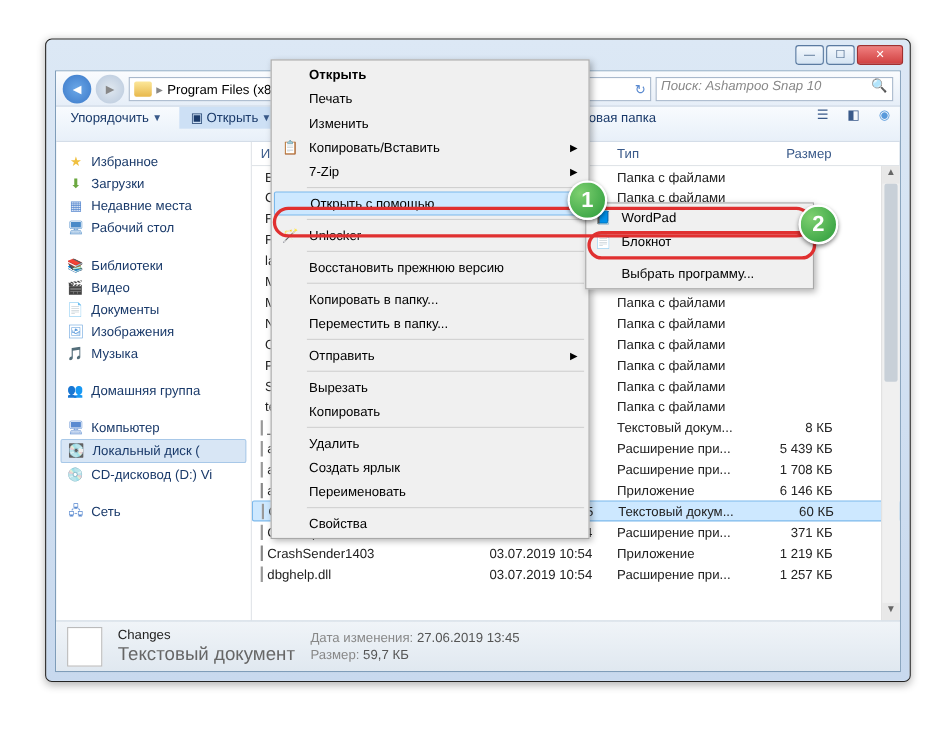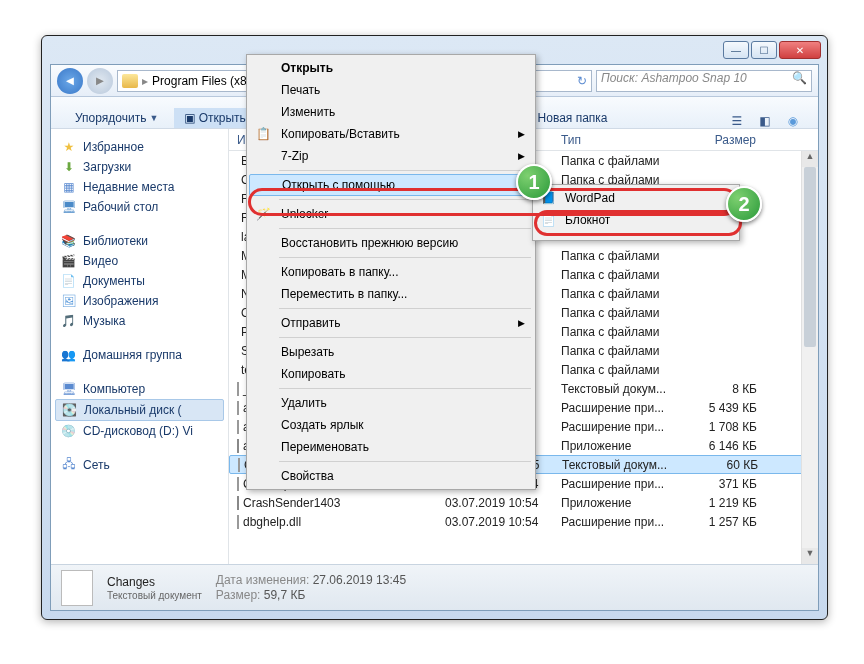--- a/index.html
+++ b/index.html
@@ -10,21 +10,21 @@
 .winbtn.close{background:linear-gradient(#f08080,#d04040);color:#fff;border-color:#a03030;width:42px;}
 .inner{position:absolute;left:8px;top:28px;right:8px;bottom:8px;background:#fff;border:1px solid #7f9db9;}
 .navbar{height:32px;background:linear-gradient(#fafcfe,#e6eef8);border-bottom:1px solid #b8c8dc;display:flex;align-items:center;padding:3px 6px;gap:4px;}
 .navbtn{width:26px;height:26px;border-radius:50%;background:radial-gradient(#6ba8e8,#3a78c8);display:flex;align-items:center;justify-content:center;color:#fff;font-size:13px;}
 .navbtn.fwd{background:radial-gradient(#e0e8f0,#b8c8dc);color:#888;}
 .addrbar{flex:1;height:22px;border:1px solid #a8b8cc;background:#fff;display:flex;align-items:center;padding:0 4px;gap:4px;}
 .addrbar .sep{color:#888;}
 .foldericon{width:16px;height:14px;background:linear-gradient(#fce79a,#e8b84a);border-radius:2px;}
 .searchbar{width:216px;height:22px;border:1px solid #a8b8cc;background:#fff;display:flex;padding:0 4px;color:#888;font-style:italic;}
 .searchbar .mag{margin-left:auto;color:#5a9adb;font-style:normal;}
-.toolbar{height:32px;background:linear-gradient(#f8fbfe,#e8f0f9);border-bottom:1px solid #d0dae6;display:flex;align-items:flex-end;padding:0 14px;gap:6px;}
+.toolbar{height:32px;background:linear-gradient(#f8fbfe,#e8f0f9);border-bottom:1px solid #d0dae6;display:flex;align-items:flex-start;padding:0 3px;gap:6px;}
 .tbtn{padding:3px 10px;color:#1a3a6a;display:flex;align-items:center;gap:3px;}
 .tbtn .arrow{font-size:9px;color:#3a5a8a;}
 .tbtn.open{background:#cde0f5;}
 .spacer{flex:1;}
 .viewicons{display:flex;gap:6px;color:#3a5a8a;}
 .viewicons span{width:22px;text-align:center;}
 .content{position:absolute;top:64px;left:0;right:0;bottom:46px;display:flex;}
 .sidebar{width:178px;border-right:1px solid #e0e4e8;padding:8px 4px;overflow:hidden;}
 .sbgroup{margin-bottom:14px;}
 .sbitem{display:flex;align-items:center;gap:6px;padding:2px 6px;color:#1a3a6a;white-space:nowrap;overflow:hidden;}
@@ -58,21 +58,21 @@
 .fic{width:16px;height:14px;margin-right:4px;flex-shrink:0;}
 .fic.folder{background:linear-gradient(#fce79a,#e8b84a);border-radius:2px;}
 .fic.file{background:#fff;border:1px solid #999;border-radius:1px;}
 .fic.dll{background:#fff;border:1px solid #999;position:relative;}
 .fic.dll:after{content:"";position:absolute;inset:2px;background:#d0d8e0;}
 .fic.exe{background:radial-gradient(#fff,#d8d8d8);border:1px solid #888;border-radius:2px;}
 .statusbar{position:absolute;left:0;right:0;bottom:0;height:46px;background:linear-gradient(#f0f4f8,#e0e8f0);border-top:1px solid #c8d4e0;display:flex;align-items:center;padding:4px 10px;gap:14px;}
 .sbicon{width:32px;height:36px;background:#fff;border:1px solid #bbb;}
 .sbinfo{display:flex;flex-direction:column;gap:1px;}
 .sbinfo .ttl{color:#222;}
-.sbinfo .sub{color:#666;font-size:10px;}
+.sbinfo .sub{color:#666;font-size:17px;}
 .sbmeta{display:flex;flex-direction:column;gap:1px;font-size:11px;color:#555;}
 .sbmeta .lbl{color:#888;}
 
 .ctxmenu{position:absolute;left:246px;top:54px;width:290px;background:#f0f0f0;border:1px solid #a8a8a8;box-shadow:2px 2px 6px rgba(0,0,0,0.3);padding:2px;z-index:10;}
 .ctxmenu .mi{height:22px;display:flex;align-items:center;padding:0 24px 0 32px;position:relative;}
 .ctxmenu .mi .arw{position:absolute;right:8px;font-size:9px;}
 .ctxmenu .mi .mic{position:absolute;left:6px;width:18px;text-align:center;}
 .ctxmenu .mi.bold{font-weight:bold;}
 .ctxmenu .sep{height:1px;background:#d0d0d0;margin:3px 2px 3px 30px;}
 .ctxmenu .mi.hl{background:#cde8ff;border:1px solid #7ab8ec;border-radius:2px;}
@@ -410,18 +410,19 @@
 <div class="submenu">
   <div class="mi">
       <span class="mic">📘</span>
       <span>WordPad</span>
     </div>
   <div class="mi">
       <span class="mic">📄</span>
       <span>Блокнот</span>
     </div>
   <div class="sep"></div>
+  <div class="mi">Выбрать программу...</div>
 </div>
 
 <div class="redring ring1"></div>
 <div class="redring ring2"></div>
 <div class="badge badge1">1</div>
 <div class="badge badge2">2</div>
 
 </body></html>

